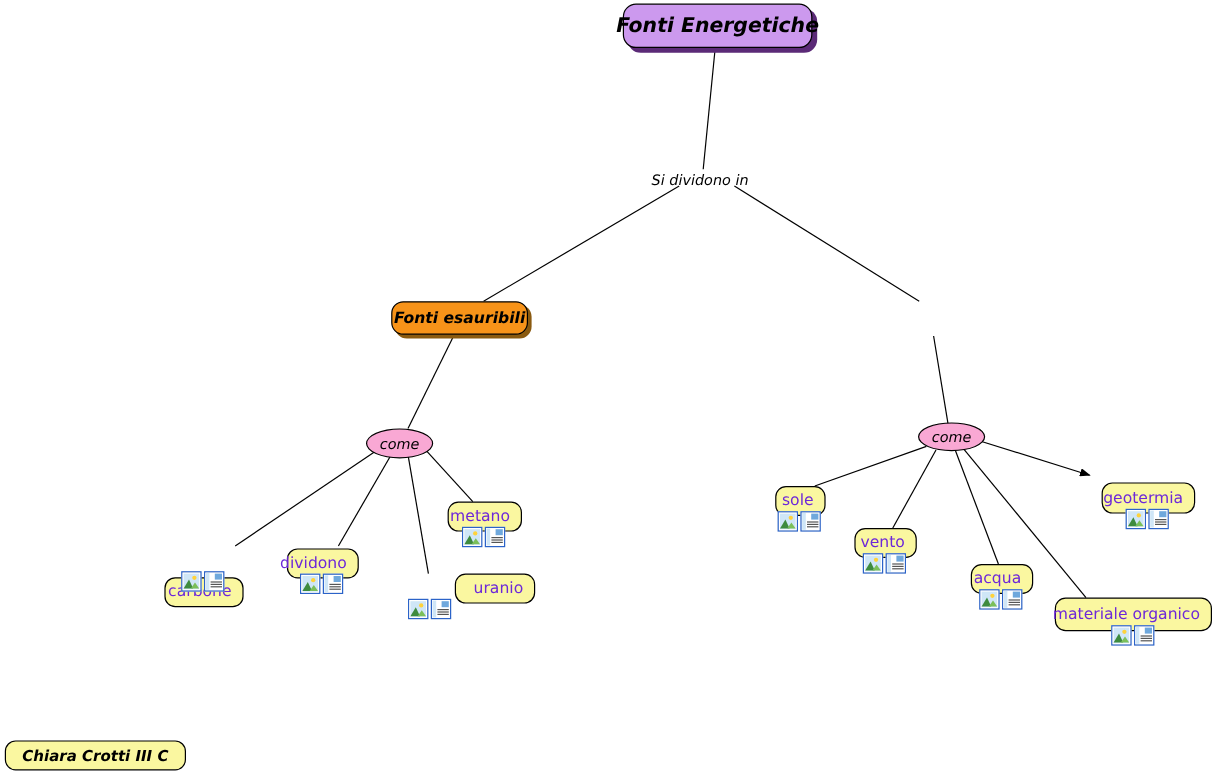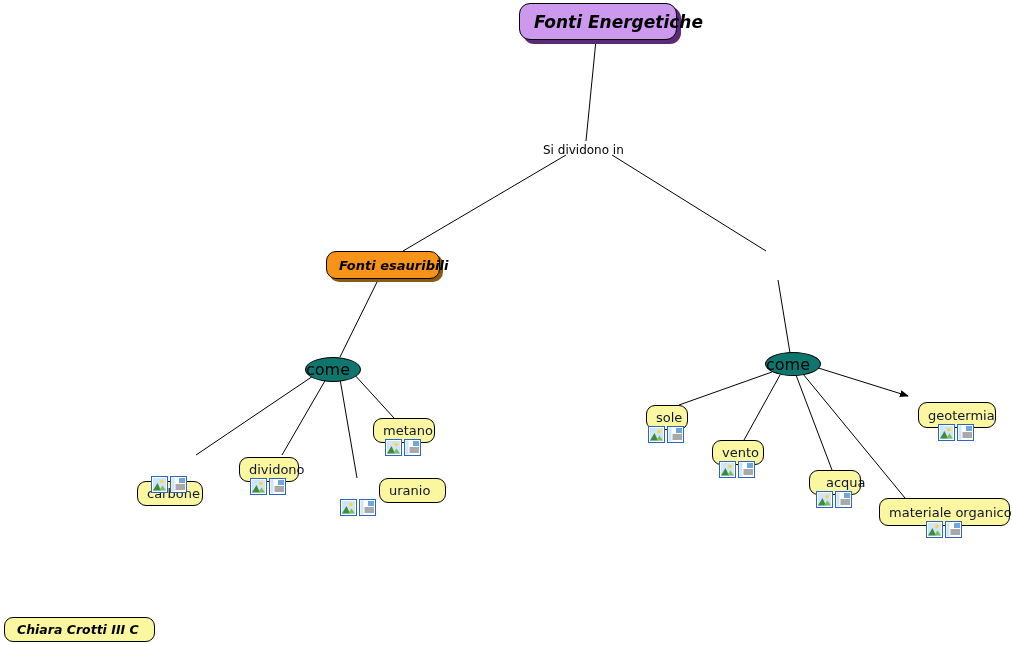--- a/index.html
+++ b/index.html
@@ -28,20 +28,21 @@
     width: 1012px;
     height: 645px;
     pointer-events: none;
   }
 
   .node {
     position: absolute;
     box-sizing: border-box;
     display: flex;
     align-items: center;
+    justify-content: center;
     white-space: nowrap;
   }
 
   
   .n-root {
     background: #cc99ee;
     border: 1px solid #000000;
     border-radius: 11px;
     box-shadow: 4px 4px 0 0 #5b2a77;
     font-style: italic;
@@ -59,36 +60,37 @@
     box-shadow: 3px 3px 0 0 #8a5a10;
     font-style: italic;
     font-weight: bold;
     font-size: 13px;
     color: #000000;
     padding: 0 12px;
   }
 
   
   .n-come {
-    background: #0f766e;
+    background: #f9a8d4;
     border: 1px solid #000000;
     border-radius: 50%;
-    font-size: 16px;
+    font-size: 12px;
     color: #000000;
+    font-style: italic;
   }
 
   
   .n-leaf {
     background: #faf7a0;
     border: 1px solid #000000;
     border-radius: 9px;
     font-size: 13px;
-    color: #0f172a;
+    color: #6d28d9;
     padding: 0 9px;
-    justify-content: flex-start;
+    justify-content: flex-end;
   }
   .n-leaf .leaf-label {
     display: block;
     line-height: 1;
   }
 
   
   .n-author {
     background: #faf7a0;
     border: 1px solid #000000;
@@ -159,21 +161,21 @@
       <line x1="796" y1="375" x2="832" y2="470"></line>
       <line x1="803" y1="374" x2="905" y2="498"></line>
       <line x1="812" y1="366" x2="908" y2="396" marker-end="url(#arrowhead)"></line>
     </g>
   </svg>
 
   <div class="node n-root" style="left:519px; top:3px; width:158px; height:37px;">
     <span>Fonti Energetiche</span>
   </div>
 
-  <div class="edge-label" style="left:543px; top:143px;">Si dividono in</div>
+  <div class="edge-label" style="left:543px; top:143px;font-style:italic;">Si dividono in</div>
 
   <div class="node n-cat" style="left:326px; top:251px; width:114px; height:28px;">
     <span>Fonti esauribili</span>
   </div>
 
 
   <div class="node n-come" style="left:305px; top:357px; width:56px; height:25px;">
     <span>come</span>
   </div>
 

